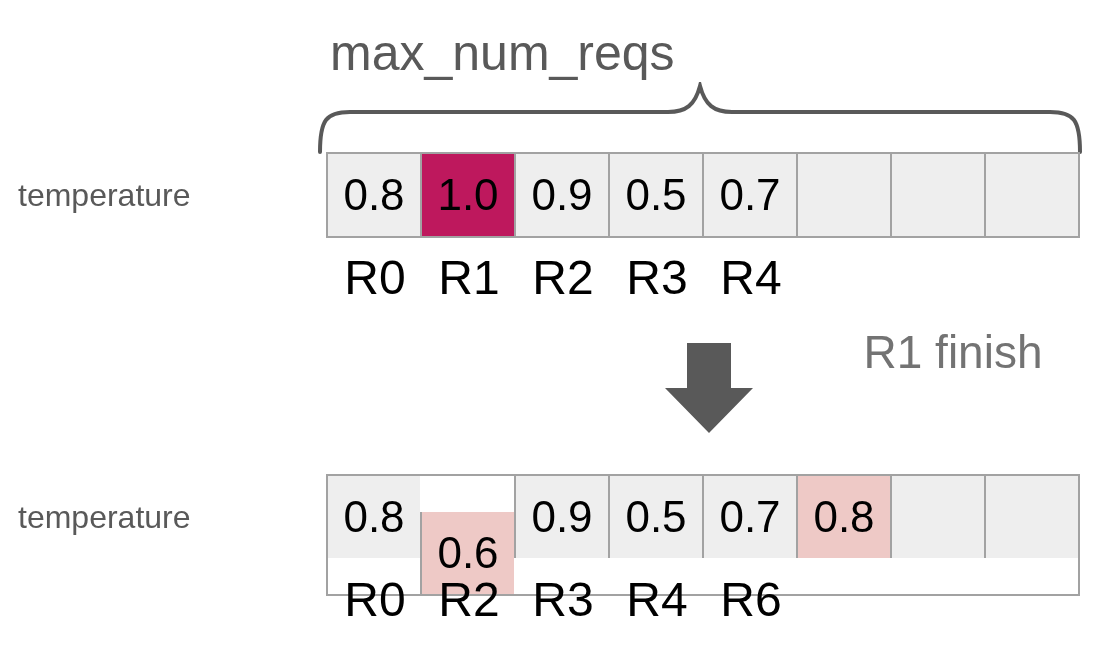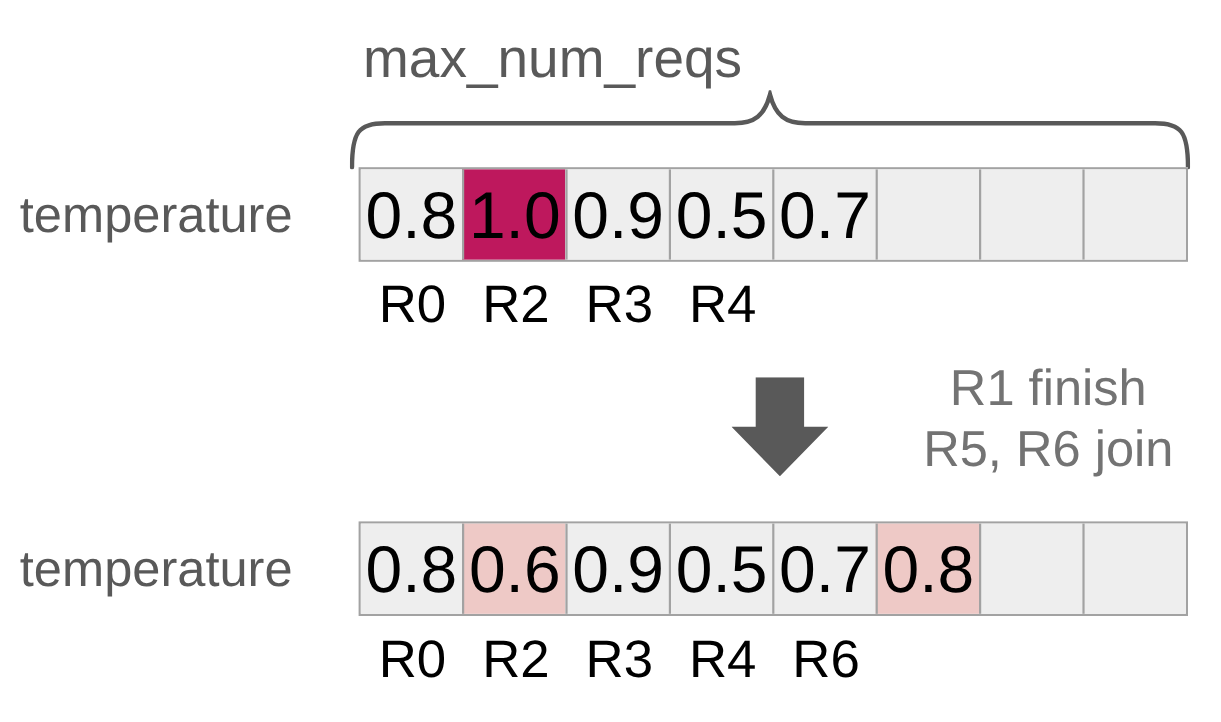--- a/index.html
+++ b/index.html
@@ -31,42 +31,42 @@
     top: 82px;
     width: 764px;
     height: 72px;
   }
   .temp-label {
     position: absolute;
     left: 18px;
     height: 86px;
     display: flex;
     align-items: center;
-    font-size: 46px;
+    font-size: 32px;
     color: #595959;
     white-space: nowrap;
   }
   .temp-label.pos-top { top: 152px; }
   .temp-label.pos-bottom { top: 474px; }
   .grid {
     position: absolute;
     left: 326px;
     display: flex;
     border: 2px solid #a2a2a2;
     background: #ffffff;
   }
   .grid.pos-top { top: 152px; }
   .grid.pos-bottom { top: 474px; }
   .cell {
     width: 92px;
     height: 82px;
     display: flex;
     align-items: center;
     justify-content: center;
-    font-size: 60px;
+    font-size: 44px;
     color: #000000;
     border-left: 2px solid #a2a2a2;
     background: #eeeeee;
   }
   .cell:first-child { border-left: none; }
   .req-labels {
     position: absolute;
     left: 328px;
     width: 752px;
     display: flex;
@@ -116,42 +116,42 @@
     <div class="cell" style="background-color: rgb(238, 238, 238);">0.9</div>
     <div class="cell" style="background-color: rgb(238, 238, 238);">0.5</div>
     <div class="cell" style="background-color: rgb(238, 238, 238);">0.7</div>
     <div class="cell" style="background-color: rgb(238, 238, 238);"></div>
     <div class="cell" style="background-color: rgb(238, 238, 238);"></div>
     <div class="cell" style="background-color: rgb(238, 238, 238);"></div>
   </div>
 
   <div class="req-labels pos-top">
     <div class="req-label">R0</div>
+    <div class="req-label">R1</div>
     <div class="req-label">R2</div>
     <div class="req-label">R3</div>
     <div class="req-label">R4</div>
     <div class="req-label"></div>
     <div class="req-label"></div>
     <div class="req-label"></div>
   </div>
 
   <svg class="arrow-svg" width="88" height="90" viewBox="0 0 88 90">
     <polygon points="22,0 66,0 66,45 88,45 44,90 0,45 22,45" fill="#595959"></polygon>
   </svg>
 
   <div class="transition-text">
     <div>R1 finish</div>
-    <div>R5, R6 join</div>
   </div>
 
   <div class="temp-label pos-bottom">temperature</div>
 
   <div class="grid pos-bottom">
     <div class="cell" style="background-color: rgb(238, 238, 238);">0.8</div>
-    <div class="cell" style="background-color: rgb(238, 201, 198);">0.6</div>
+    <div class="cell" style="background-color: rgb(238, 201, 198); margin-top: 36px;">0.6</div>
     <div class="cell" style="background-color: rgb(238, 238, 238);">0.9</div>
     <div class="cell" style="background-color: rgb(238, 238, 238);">0.5</div>
     <div class="cell" style="background-color: rgb(238, 238, 238);">0.7</div>
     <div class="cell" style="background-color: rgb(238, 201, 198);">0.8</div>
     <div class="cell" style="background-color: rgb(238, 238, 238);"></div>
     <div class="cell" style="background-color: rgb(238, 238, 238);"></div>
   </div>
 
   <div class="req-labels pos-bottom">
     <div class="req-label">R0</div>

